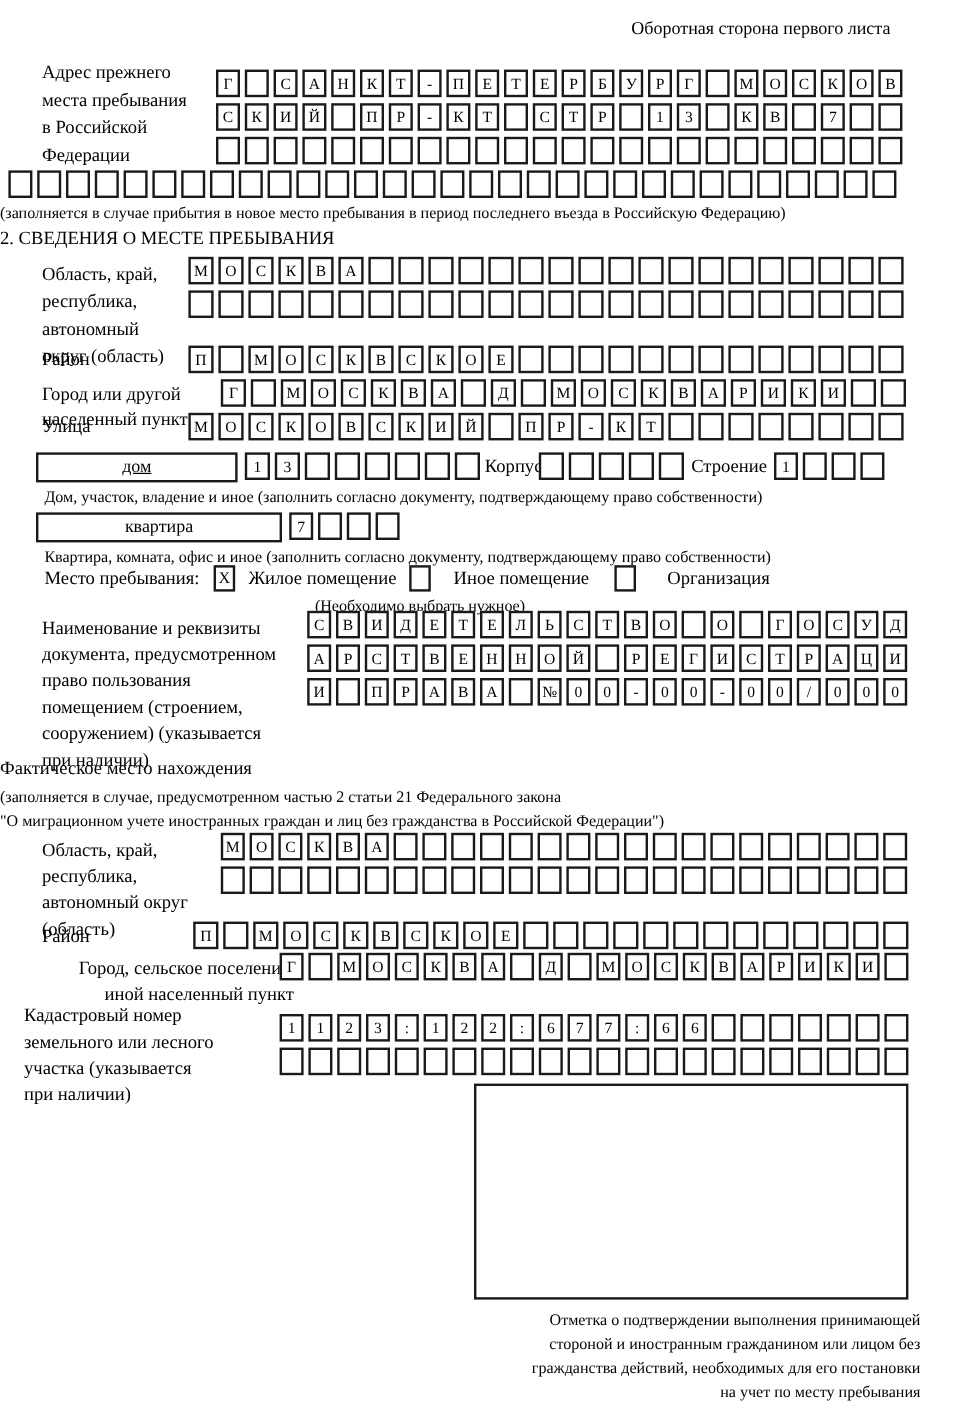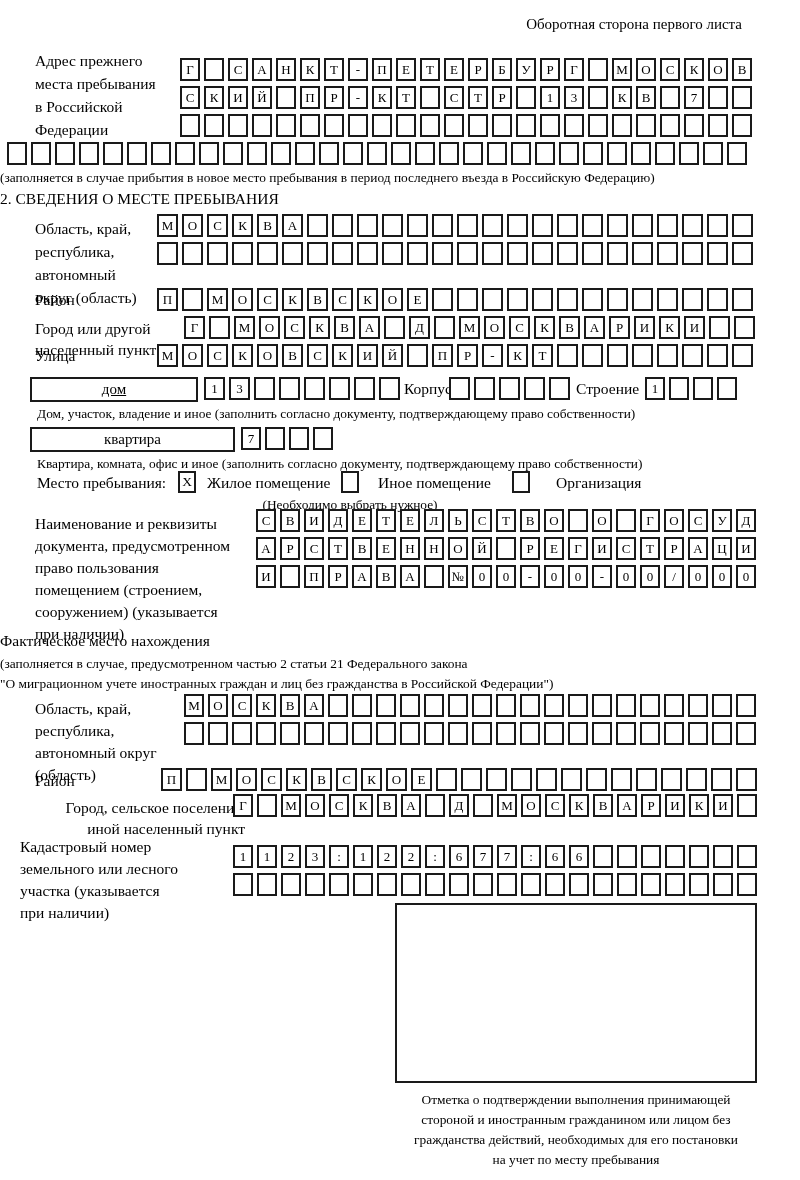--- a/index.html
+++ b/index.html
@@ -583,18 +583,18 @@
       <span class="cell"></span>
       <span class="cell"></span>
       <span class="cell"></span>
       <span class="cell"></span>
       <span class="cell"></span>
       <span class="cell"></span>
       <span class="cell"></span>
     </div>
 
   <div class="stamp-box" style="top:903px;left:395px;width:362px;height:180px;"></div>
-  <div class="abs cap ml" style="top:1090px;left:385px;width:382px;text-align:center;line-height:20px;">Отметка о подтверждении выполнения принимающей
+  <div class="abs cap ml" style="top:1090px;left:385px;width:382px;text-align:right;line-height:20px;">Отметка о подтверждении выполнения принимающей
 стороной и иностранным гражданином или лицом без
 гражданства действий, необходимых для его постановки
 на учет по месту пребывания</div>
 
 </div>
 
 </body></html>

